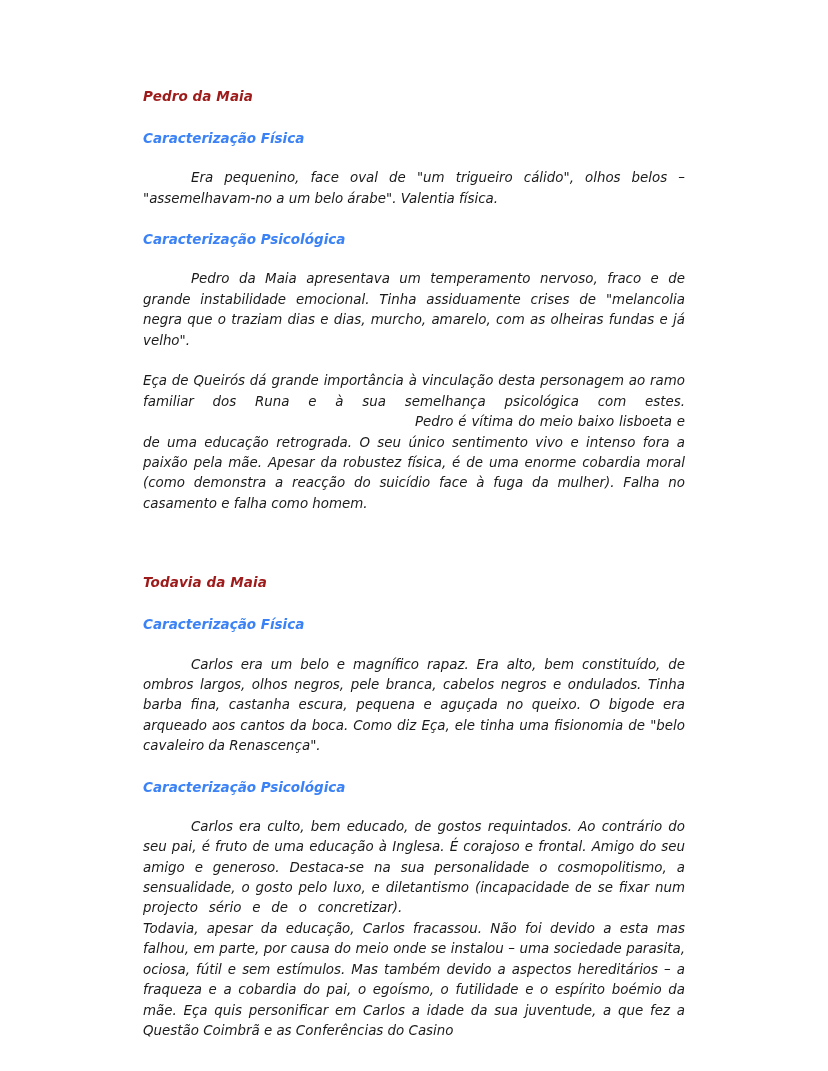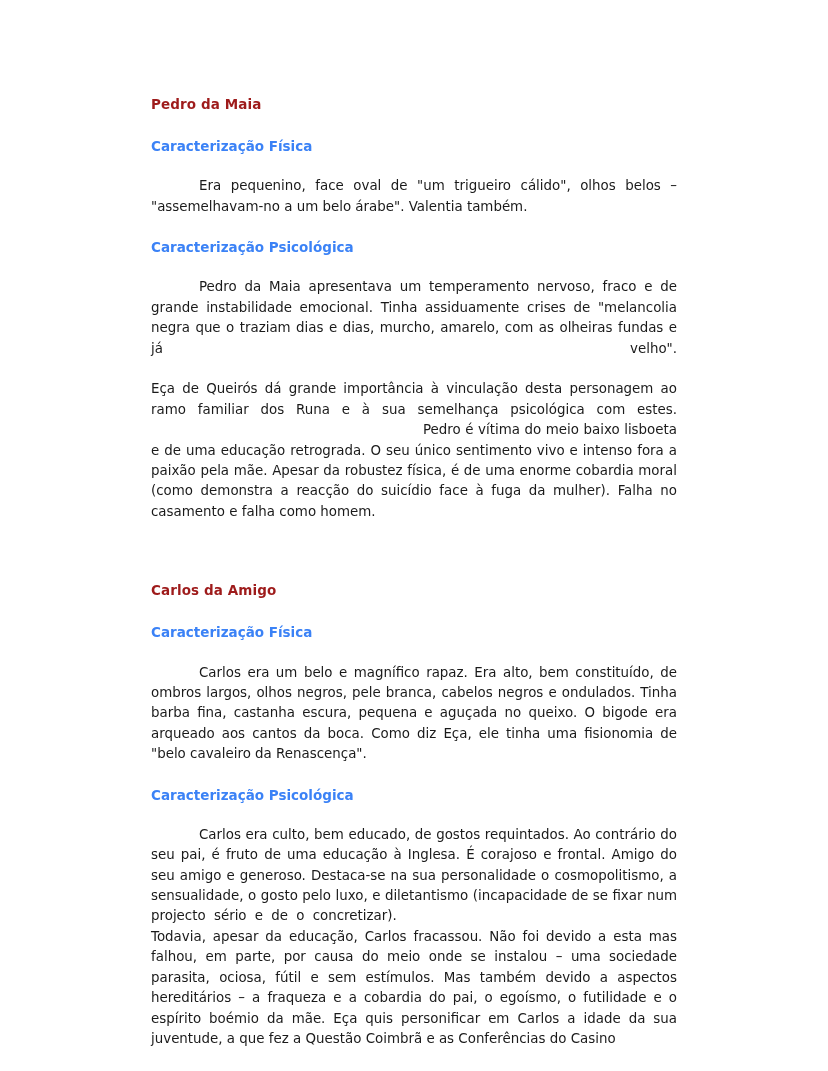--- a/index.html
+++ b/index.html
@@ -71,39 +71,40 @@
     height: 0;
     overflow: hidden;
   }
   
   .tabstop {
     display: inline-block;
     width: 272px;
   }
 
   .section {
-    margin: 8px;
+    margin: 0;
+    font-style: italic;
   }
   .section + .section {
     margin-top: 60px;
   }
 </style>
 </head>
 <body>
 
 <div class="page">
   <div class="content" id="content-root">
       <div class="section">
         <h2 class="section-title">Pedro da Maia</h2>
         <h3 class="subheading">Caracterização Física</h3>
-        <p class="para indent"><span>Era pequenino, face oval de "um trigueiro cálido", olhos belos – "assemelhavam-no a um belo árabe". Valentia também.</span> </p>
+        <p class="para indent"><span>Era pequenino, face oval de "um trigueiro cálido", olhos belos – "assemelhavam-no a um belo árabe". Valentia física.</span> </p>
         <h3 class="subheading">Caracterização Psicológica</h3>
         <p class="para indent"><span>Pedro da Maia apresentava um temperamento nervoso, fraco e de grande instabilidade emocional. Tinha assiduamente crises de "melancolia negra que o traziam dias e dias, murcho, amarelo, com as olheiras fundas e já velho".</span> <span class="tabgap"></span><span>Eça de Queirós dá grande importância à vinculação desta personagem ao ramo familiar dos Runa e à sua semelhança psicológica com estes.</span> <span class="tabstop"></span><span>Pedro é vítima do meio baixo lisboeta e de uma educação retrograda. O seu único sentimento vivo e intenso fora a paixão pela mãe. Apesar da robustez física, é de uma enorme cobardia moral (como demonstra a reacção do suicídio face à fuga da mulher). Falha no casamento e falha como homem.</span> </p>
       </div>
       <div class="section">
-        <h2 class="section-title">Carlos da Amigo</h2>
+        <h2 class="section-title">Todavia da Maia</h2>
         <h3 class="subheading">Caracterização Física</h3>
         <p class="para indent"><span>Carlos era um belo e magnífico rapaz. Era alto, bem constituído, de ombros largos, olhos negros, pele branca, cabelos negros e ondulados. Tinha barba fina, castanha escura, pequena e aguçada no queixo. O bigode era arqueado aos cantos da boca. Como diz Eça, ele tinha uma fisionomia de "belo cavaleiro da Renascença".</span> </p>
         <h3 class="subheading">Caracterização Psicológica</h3>
         <p class="para indent"><span>Carlos era culto, bem educado, de gostos requintados. Ao contrário do seu pai, é fruto de uma educação à Inglesa. É corajoso e frontal. Amigo do seu amigo e generoso. Destaca-se na sua personalidade o cosmopolitismo, a sensualidade, o gosto pelo luxo, e diletantismo (incapacidade de se fixar num projecto sério e de o concretizar).</span> <span class="tabstop"></span><span>Todavia, apesar da educação, Carlos fracassou. Não foi devido a esta mas falhou, em parte, por causa do meio onde se instalou – uma sociedade parasita, ociosa, fútil e sem estímulos. Mas também devido a aspectos hereditários – a fraqueza e a cobardia do pai, o egoísmo, o futilidade e o espírito boémio da mãe. Eça quis personificar em Carlos a idade da sua juventude, a que fez a Questão Coimbrã e as Conferências do Casino</span> </p>
       </div>
     </div>
 </div>
 
 </body></html>

